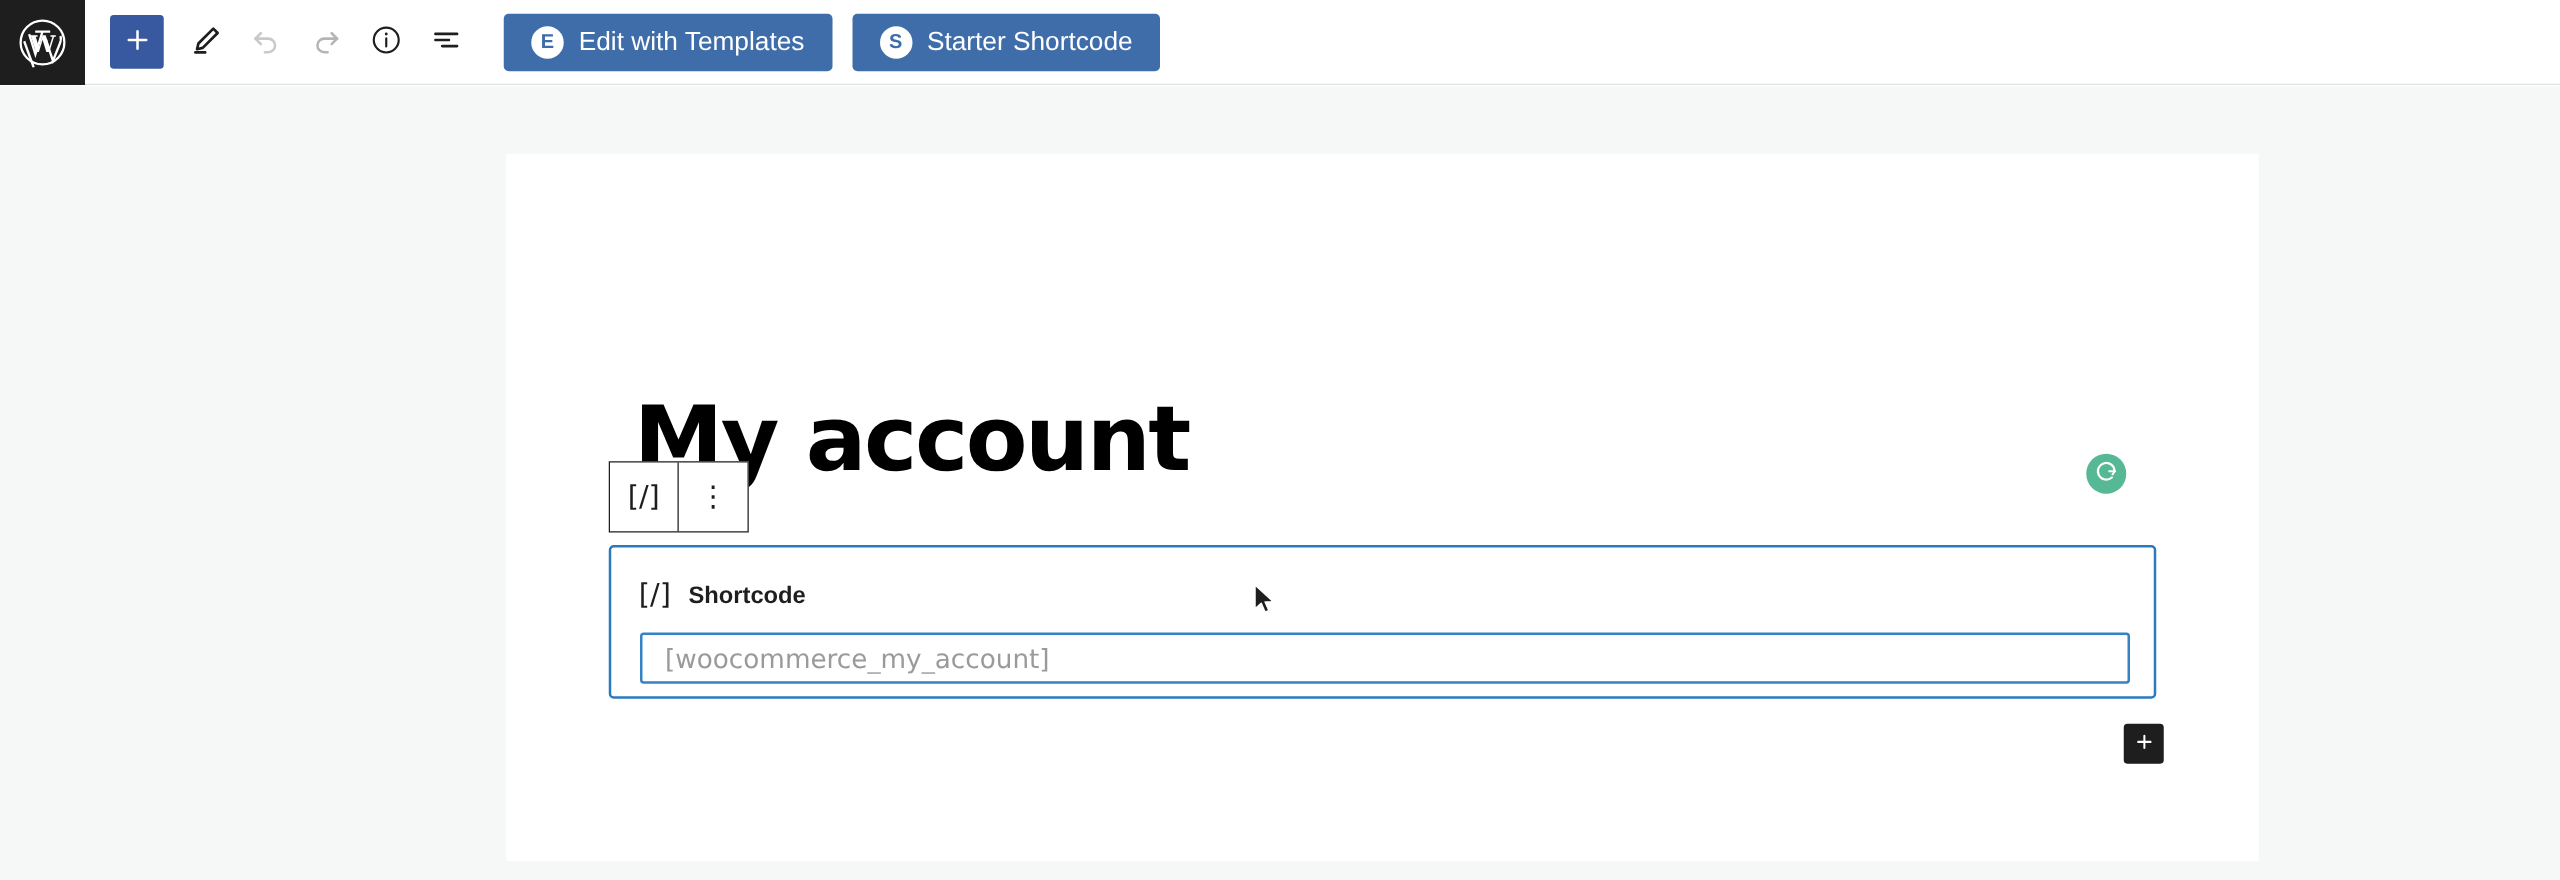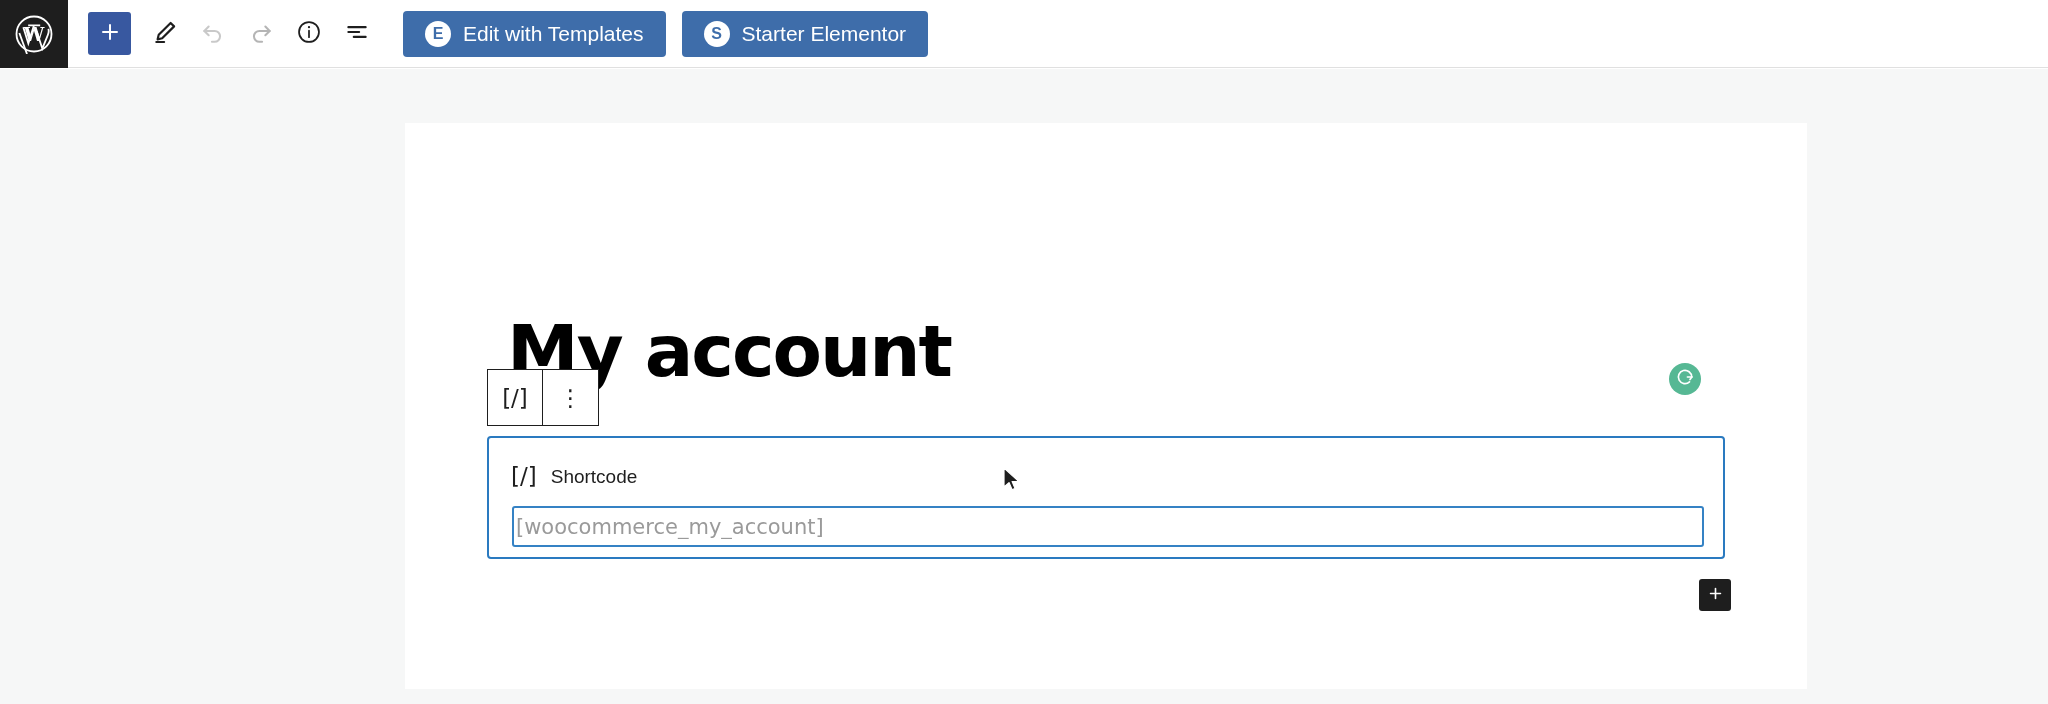--- a/index.html
+++ b/index.html
@@ -179,38 +179,38 @@
     height: 32px;
   }
   #shortcode-block-icon {
     font-family: "DejaVu Sans", sans-serif;
     font-size: 23px;
     color: #1e1e1e;
     line-height: 1;
   }
   #shortcode-block-label {
     font-size: 19px;
-    font-weight: normal;
+    font-weight: bold;
     color: #1e1e1e;
     line-height: 1;
   }
   #shortcode-input {
     position: absolute;
     left: 23px;
     top: 68px;
     width: 1192px;
     height: 41px;
     box-sizing: border-box;
     border: 2px solid #3582c4;
     border-radius: 3px;
     background: #ffffff;
     font-family: "DejaVu Sans", sans-serif;
     font-size: 21px;
     color: #1e1e1e;
-    padding: 0 2px;
+    padding: 0 18px;
     outline: none;
   }
   #shortcode-input::placeholder { color: #9a9a9a; opacity: 1; }
 
   
   #block-appender-button {
     position: absolute;
     left: 1699px;
     top: 510px;
     width: 32px;
@@ -327,21 +327,21 @@
     </button>
   </div>
 
   <button class="wp-cta" id="edit-with-elementor-button">
     <span class="cta-badge">E</span>
     <span>Edit with Templates</span>
   </button>
 
   <button class="wp-cta" id="starter-templates-button">
     <span class="cta-badge">S</span>
-    <span>Starter Elementor</span>
+    <span>Starter Shortcode</span>
   </button>
 
 </div>
 
 <div id="editor-canvas-area">
 
   <div id="post-content-canvas"></div>
 
   <h1 id="post-title">My account</h1>
 

